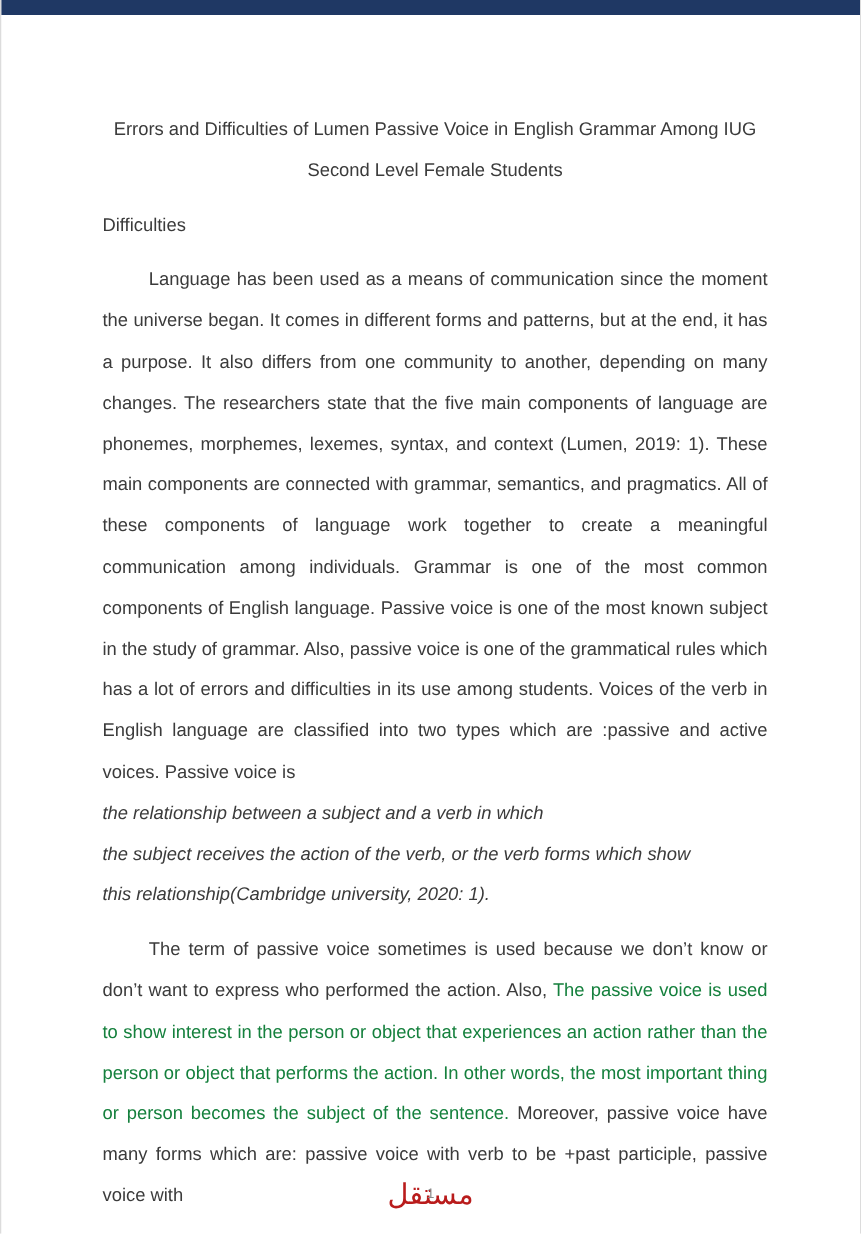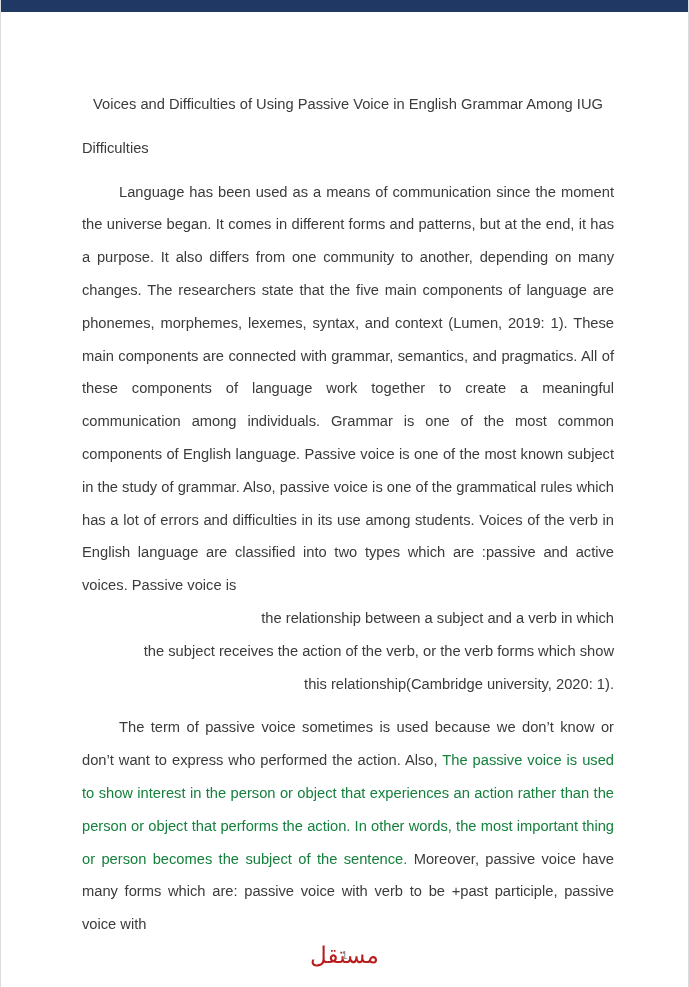--- a/index.html
+++ b/index.html
@@ -40,21 +40,22 @@
     margin: 11px 0 0 0;
     text-align: justify;
     text-indent: 37px;
   }
   .para .flow {
     text-indent: 37px;
   }
   .para .line {
     display: block;
     text-indent: 0;
-    text-align: right;
+    text-align: left;
+    font-style: italic;
   }
   .gray-text {
     color: #15803d;
   }
   .footer {
     position: absolute;
     bottom: 18px;
     left: 0;
     width: 100%;
     text-align: center;
@@ -88,21 +89,22 @@
 </head>
 <body>
 
 <div class="screen">
 
   <div class="top-bar"></div>
 
   <div class="page">
 
     <div class="doc-title">
-      <div>Voices and Difficulties of Using Passive Voice in English Grammar Among IUG</div>
+      <div>Errors and Difficulties of Lumen Passive Voice in English Grammar Among IUG</div>
+      <div>Second Level Female Students</div>
     </div>
 
     <div class="section-heading">Difficulties</div>
 
     <p class="para"><span class="flow">Language has been used as a means of communication since the moment the universe began. It comes in different forms and patterns, but at the end, it has a purpose. It also differs from one community to another, depending on many changes. The researchers state that the five main components of language are phonemes, morphemes, lexemes, syntax, and context (Lumen, 2019: 1). These main components are connected with grammar, semantics, and pragmatics. All of these components of language work together to create a meaningful communication among individuals. Grammar is one of the most common components of English language. Passive voice is one of the most known subject in the study of grammar. Also, passive voice is one of the grammatical rules which has a lot of errors and difficulties in its use among students. Voices of the verb in English language are classified into two types which are :passive and active voices.  Passive voice is</span><span class="line">the relationship between a subject and a verb in which</span><span class="line">the subject receives the action of the verb, or the verb forms which show</span><span class="line">this relationship(Cambridge university, 2020: 1).</span></p>
 
     <p class="para"><span>The term of passive voice sometimes is used because we don’t know or don’t want to express who performed the action. Also, </span><span class="gray-text">The passive voice is used to show interest in the person or object that experiences an action rather than the person or object that performs the action. In other words, the most important thing or person becomes the subject of the sentence. </span><span>Moreover, passive voice have many forms which are: passive voice with verb to be +past participle, passive voice with</span></p>
 
   </div>
 

